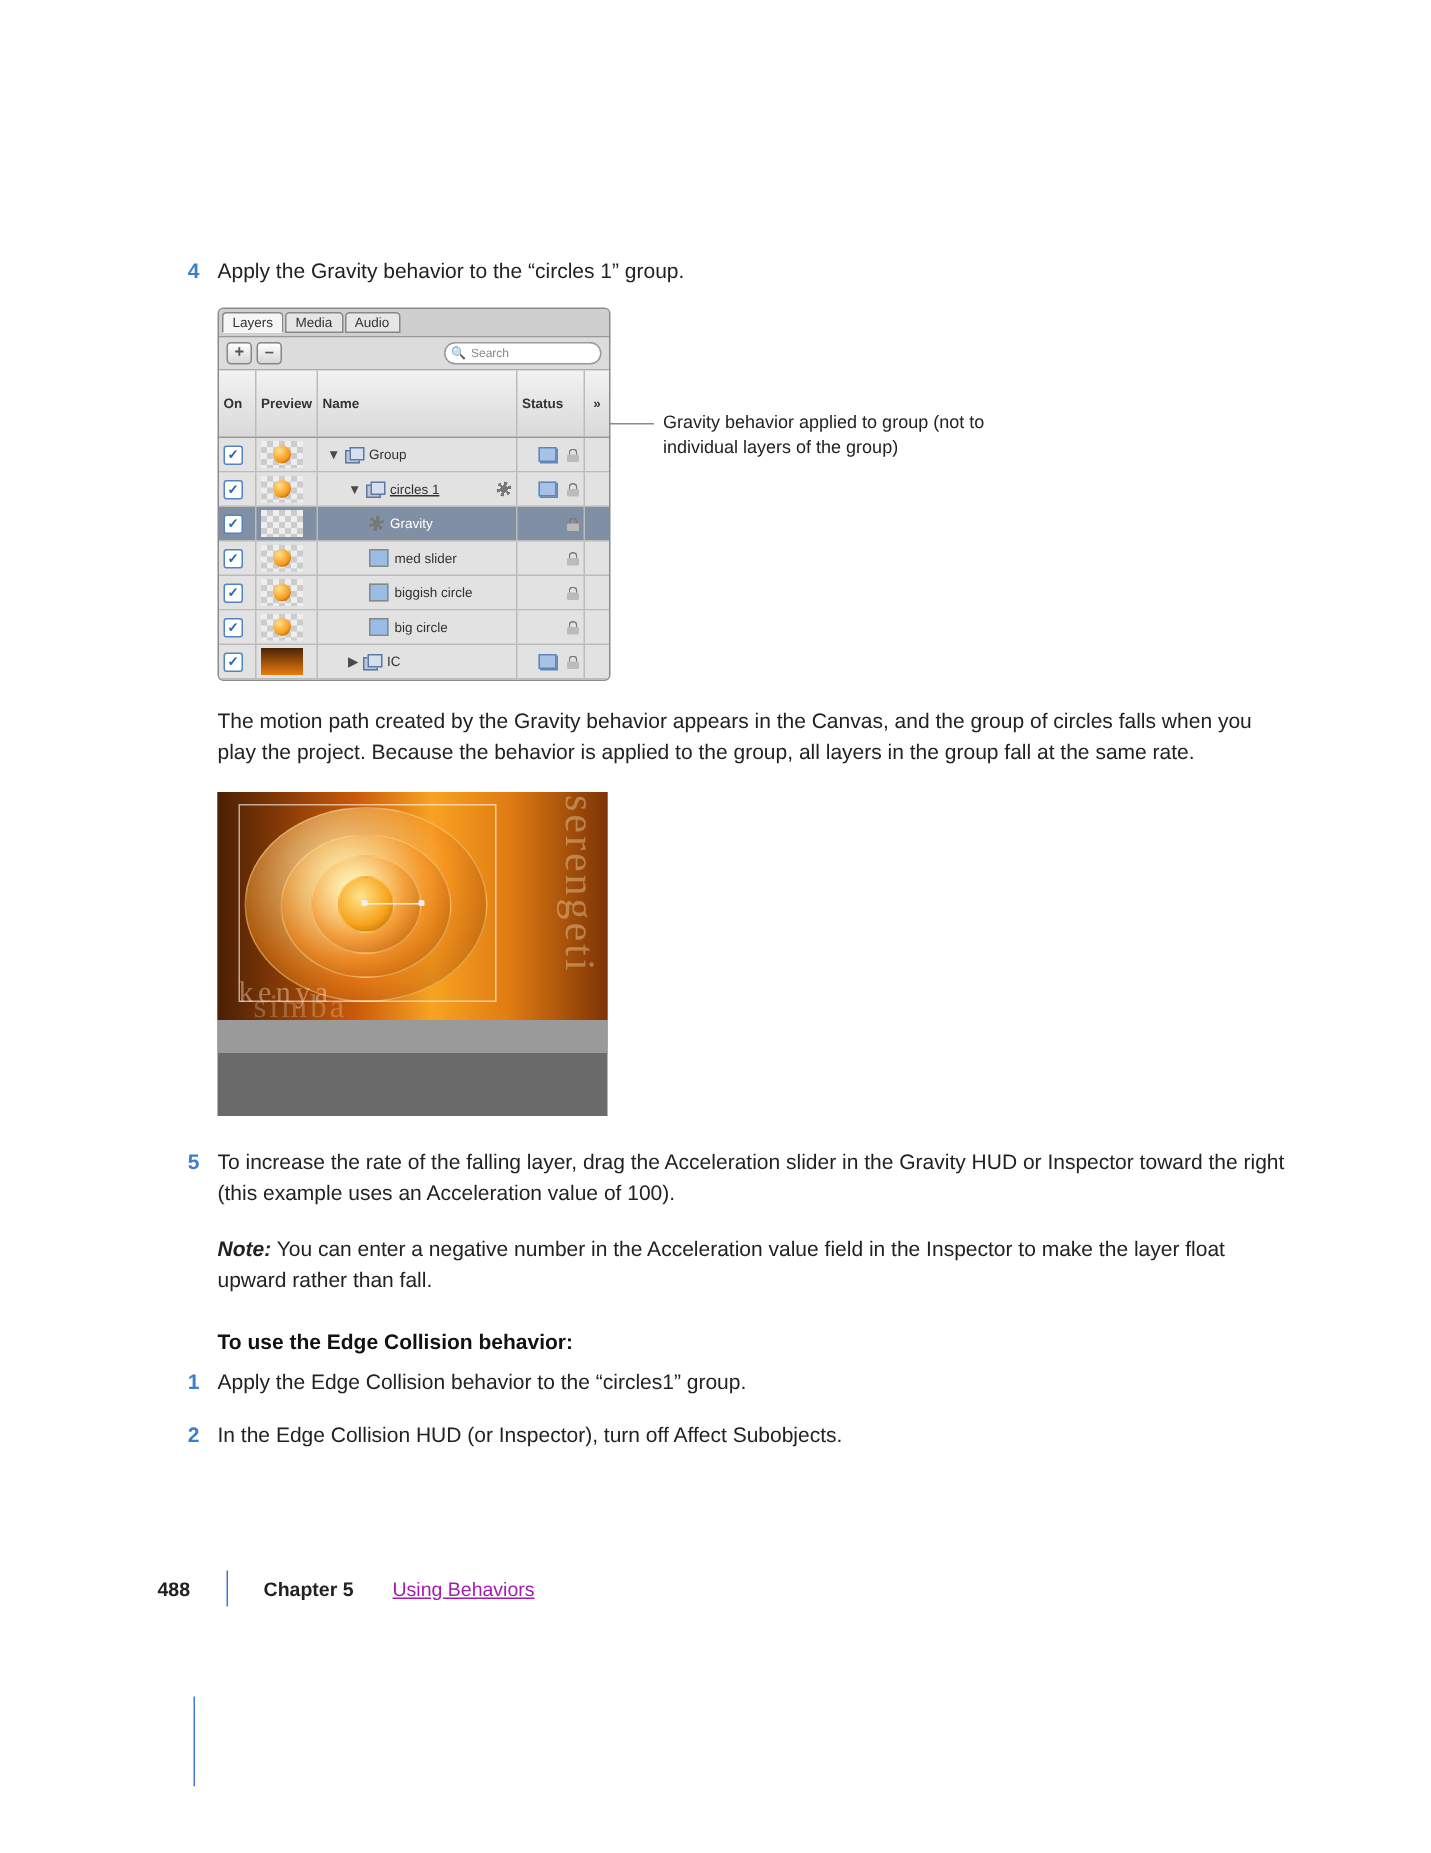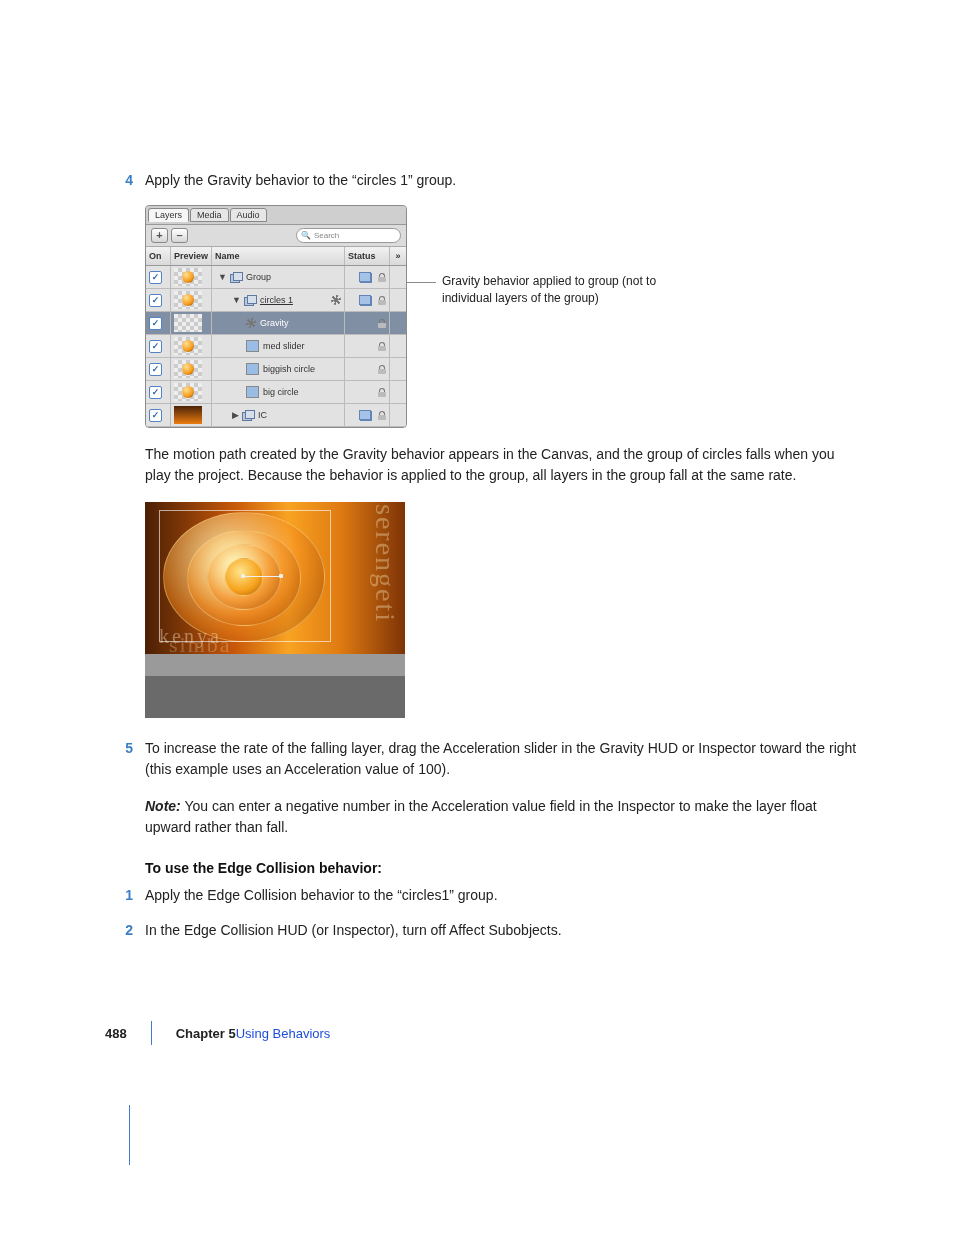--- a/index.html
+++ b/index.html
@@ -108,21 +108,21 @@
     color:#888;
     gap:3px;
   }
   .header-row {
     display: flex;
     border-bottom: 1px solid #999;
     background: linear-gradient(#f2f2f2,#d9d9d9);
     font-weight: bold;
     font-size: 9px;
   }
-  .header-row > div { padding: 4px 3px; }
+  .header-row > div { padding: 17px 3px; }
   .col-on { width: 18px; border-right:1px solid #bbb;}
   .col-prev { width: 34px; border-right:1px solid #bbb; }
   .col-name { flex: 1; border-right:1px solid #bbb;}
   .col-status { width: 38px; border-right:1px solid #bbb;}
   .col-spill { width: 10px; text-align:center;}
   .row {
     display: flex;
     align-items: center;
     height: 22px;
     border-bottom: 1px solid #bbb;
@@ -248,22 +248,22 @@
   .footer-row {
     display:flex;
     align-items:center;
     margin-top: 80px;
     font-size:13px;
   }
   .pagenum { font-weight:bold; color:#222;}
   .footer-sep {
     width:1px; height:24px; background:#3f7bd1; margin: 0 24px;
   }
-  .chapter-label { font-weight:bold; color:#222; margin-right:0;}
-  .chapter-title { color:#1d4ed8;}
+  .chapter-label { font-weight:bold; color:#222; margin-right:26px;}
+  .chapter-title { color:#a21caf;text-decoration:underline;}
   .margin-rule {
     border-left: 1px solid #3f7bd1;
     margin-left: 129px;
     height: 60px;
   }
 </style>
 </head>
 <body>
 
 <div class="page">

